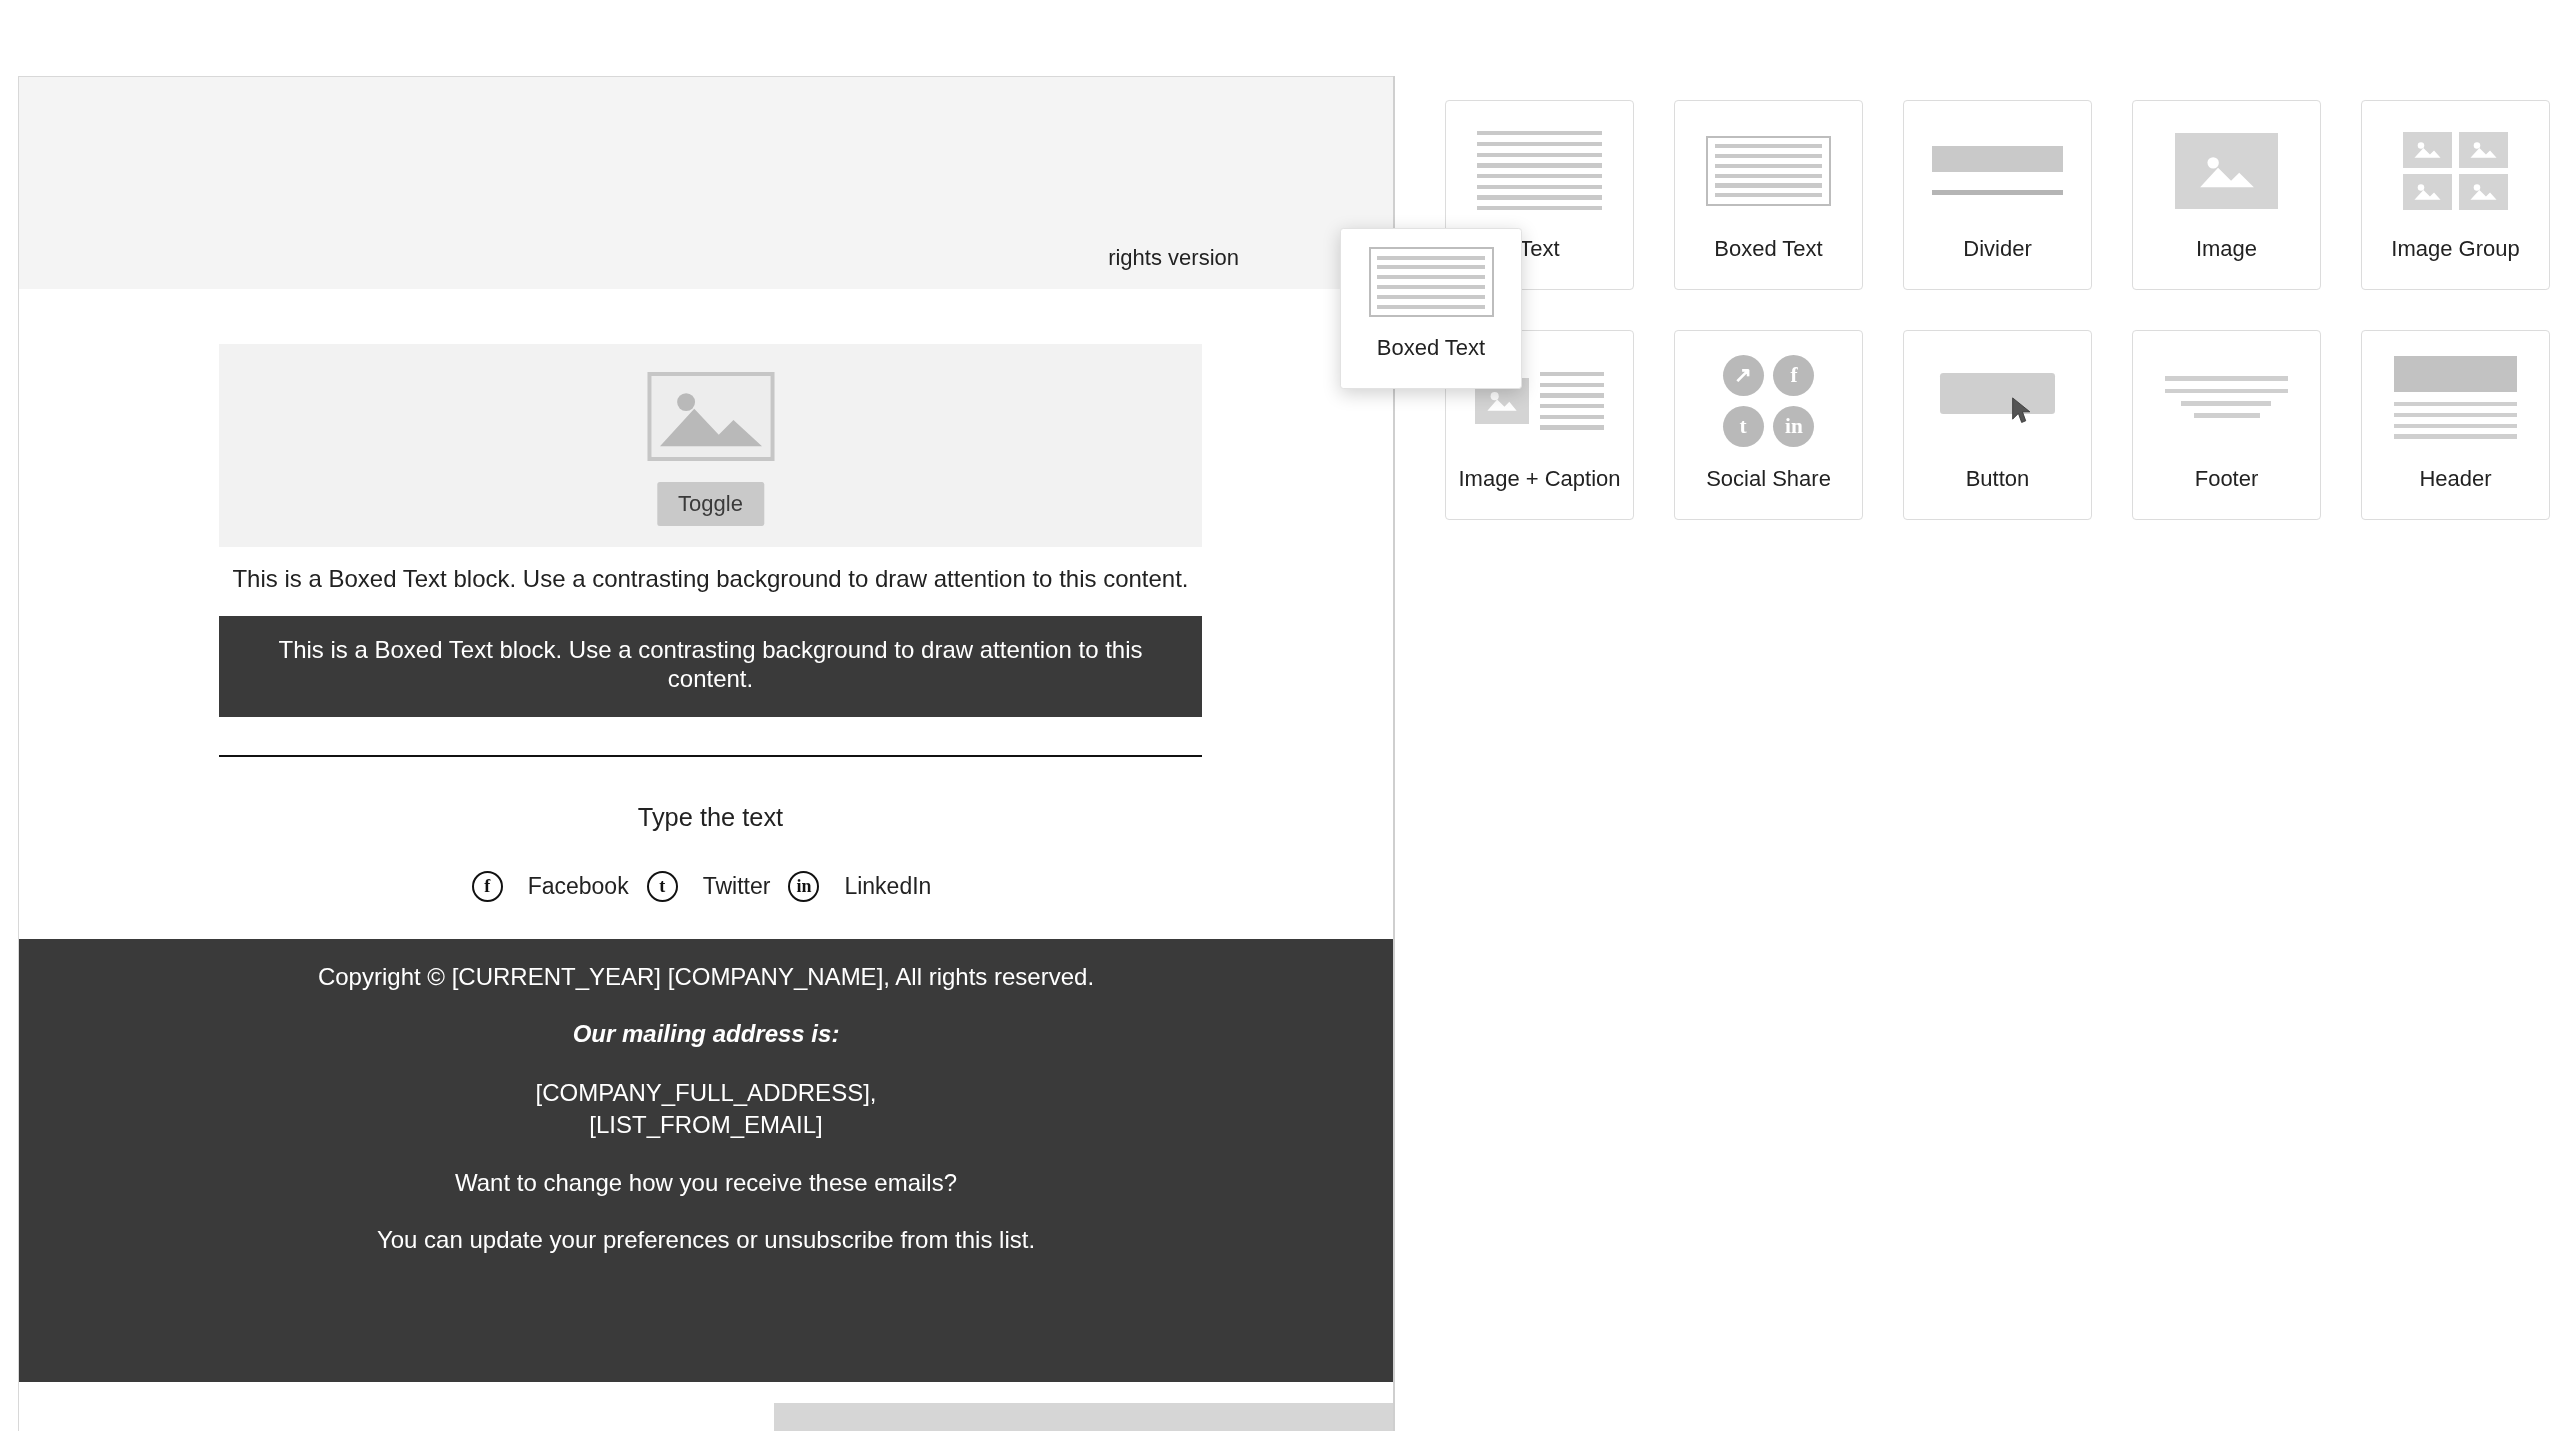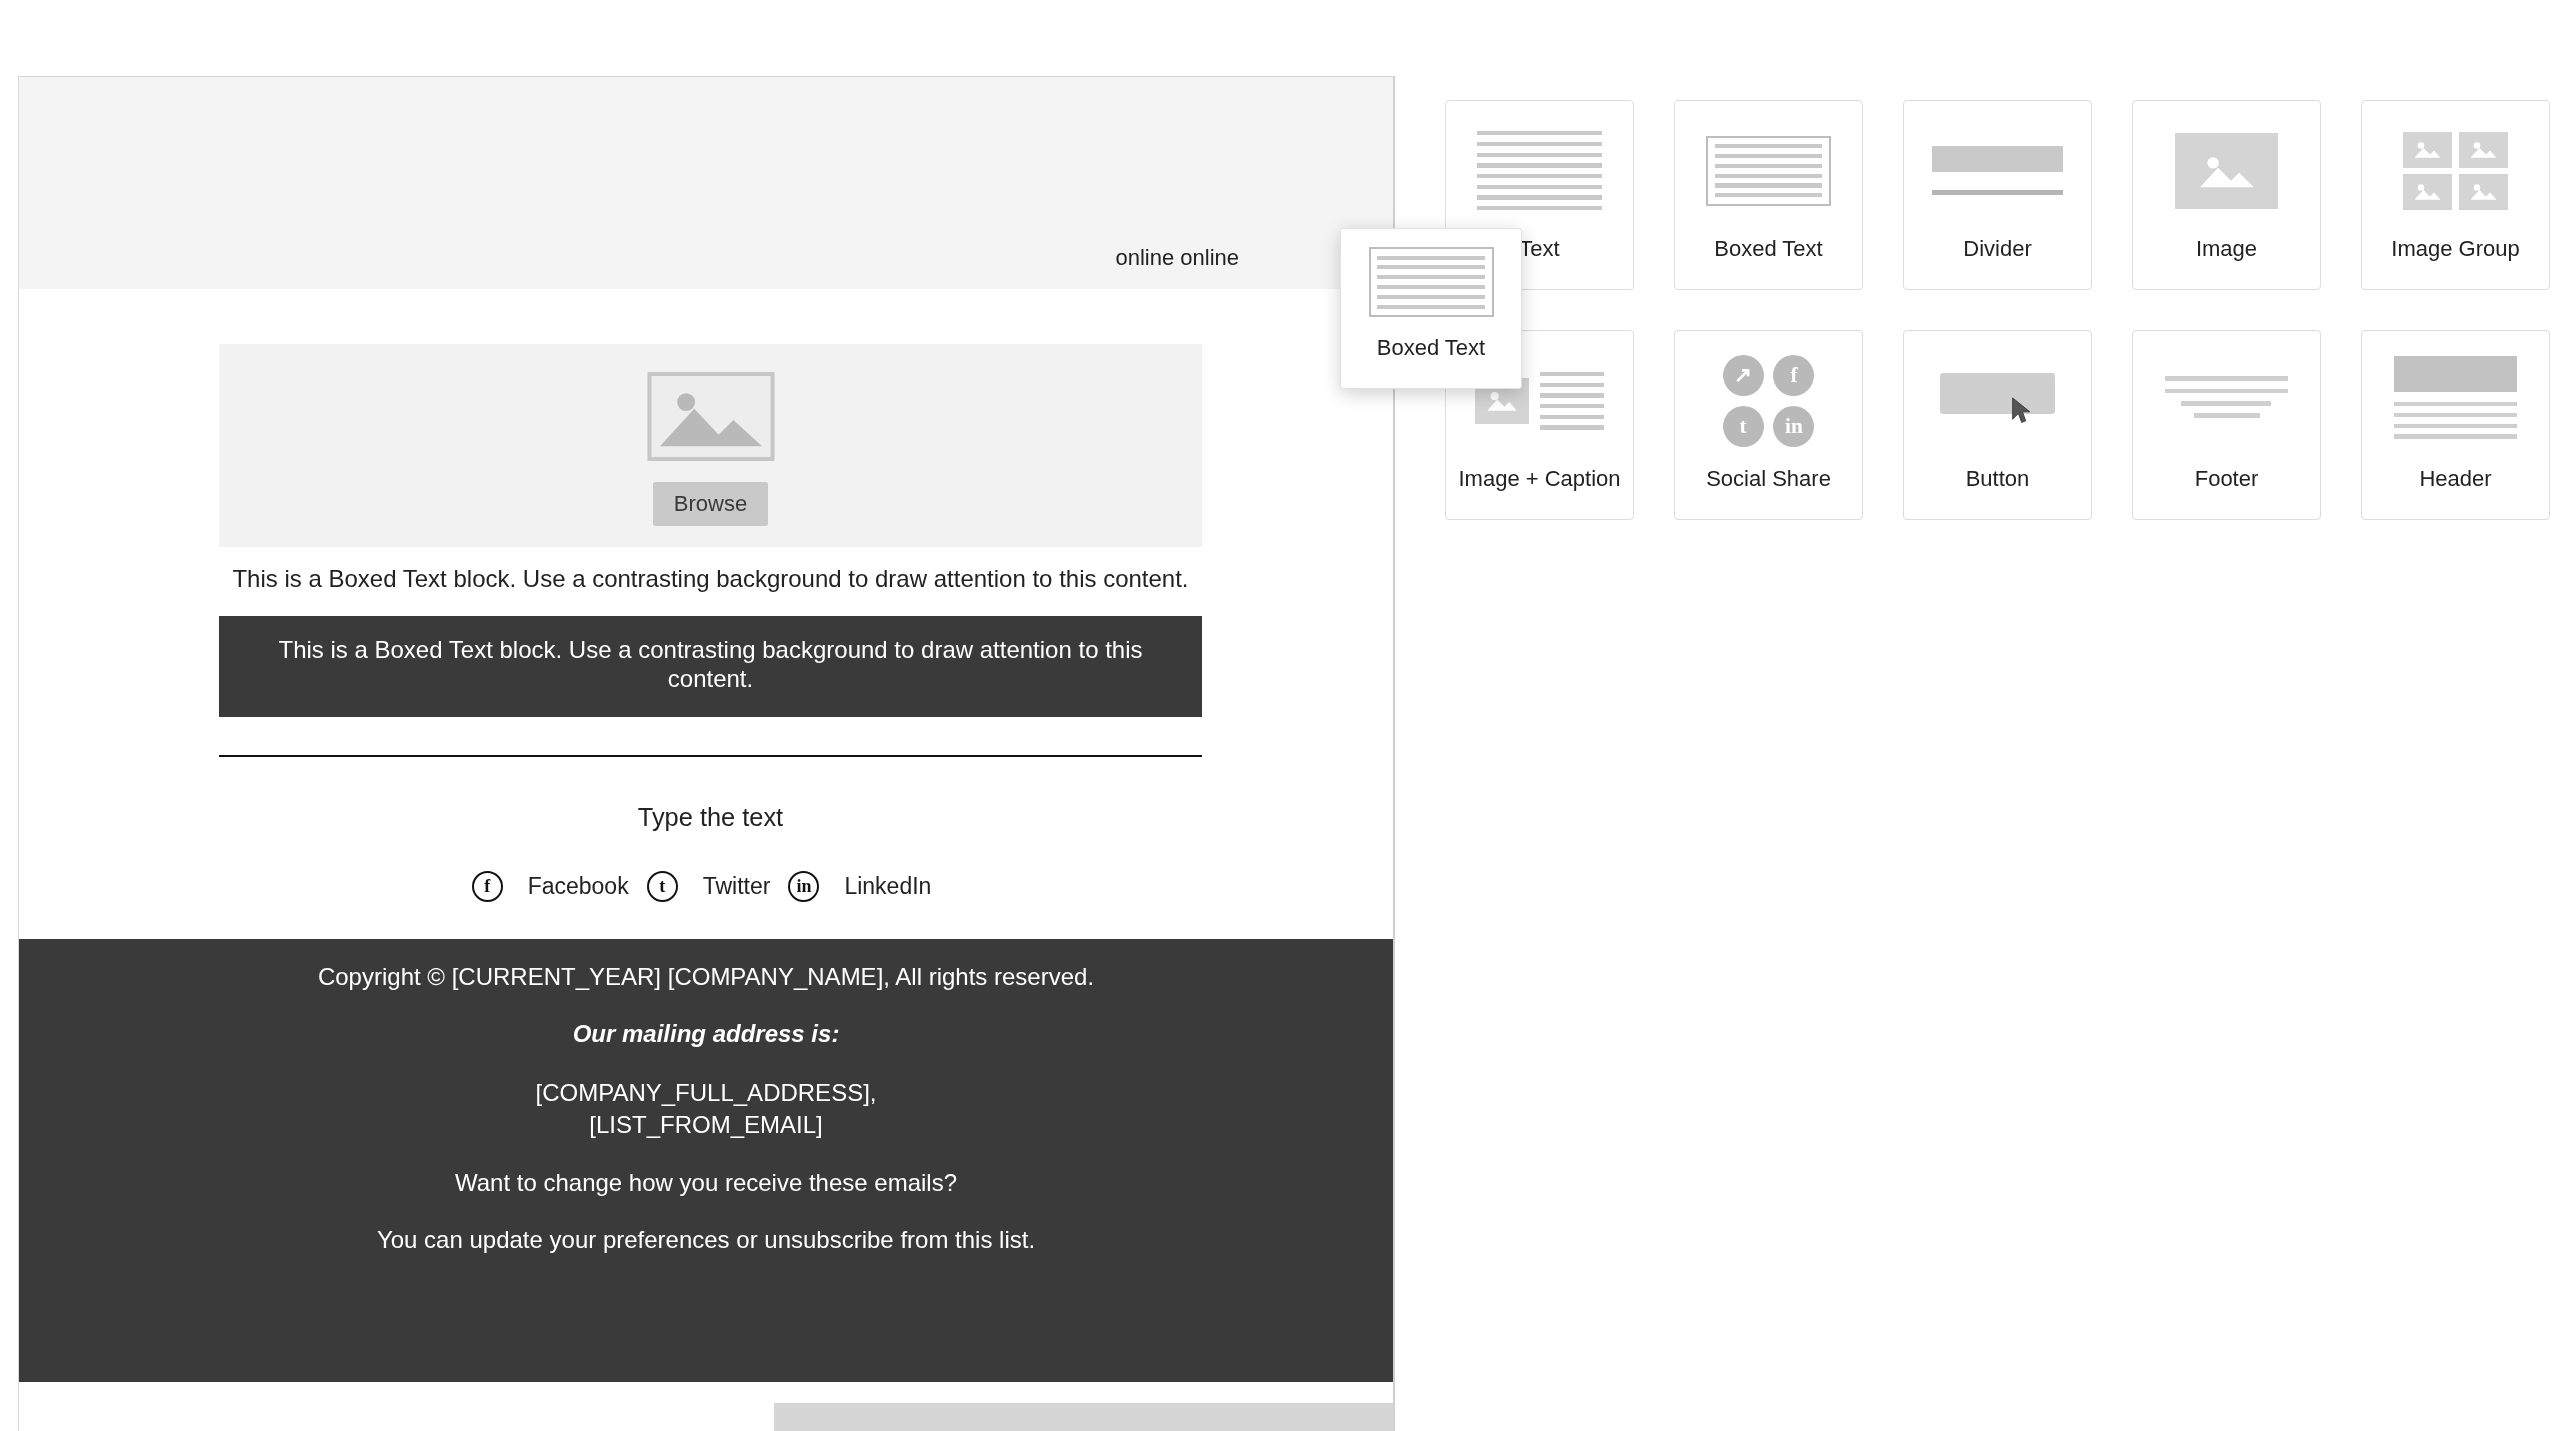--- a/index.html
+++ b/index.html
@@ -204,34 +204,34 @@
 </style>
 </head>
 <body>
 
 <div class="page">
 
 
   <div class="canvas">
 
     <div class="hdr-band">
-      <div class="online-version">online online</div>
+      <div class="online-version">rights version</div>
     </div>
 
     <div class="body-col">
 
       <div class="img-block">
         <div class="img-ph">
           <svg width="119" height="80" viewBox="0 0 145 98">
             <rect x="0" y="0" width="145" height="98" fill="#ededed"></rect>
             <circle cx="42" cy="32" r="11" fill="#b9b9b9"></circle>
             <path d="M10 86 L52 40 L82 72 L100 54 L135 86 Z" fill="#b9b9b9"></path>
           </svg>
         </div>
-        <button class="browse-btn">Browse</button>
+        <button class="browse-btn">Toggle</button>
       </div>
 
       <div class="plain-text">This is a Boxed Text block. Use a contrasting background to draw attention to this content.</div>
 
       <div class="boxed-text">This is a Boxed Text block. Use a contrasting background to draw attention to this content.</div>
 
       <div class="divider-rule"></div>
 
       <div class="type-text">Type the text</div>
 

